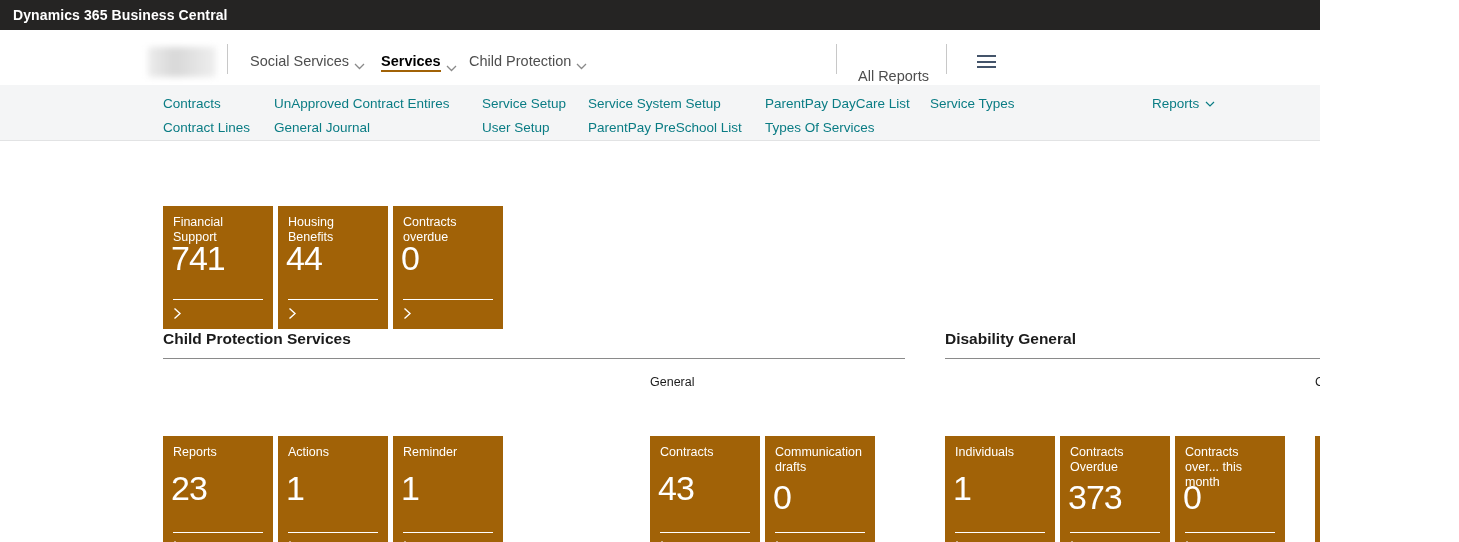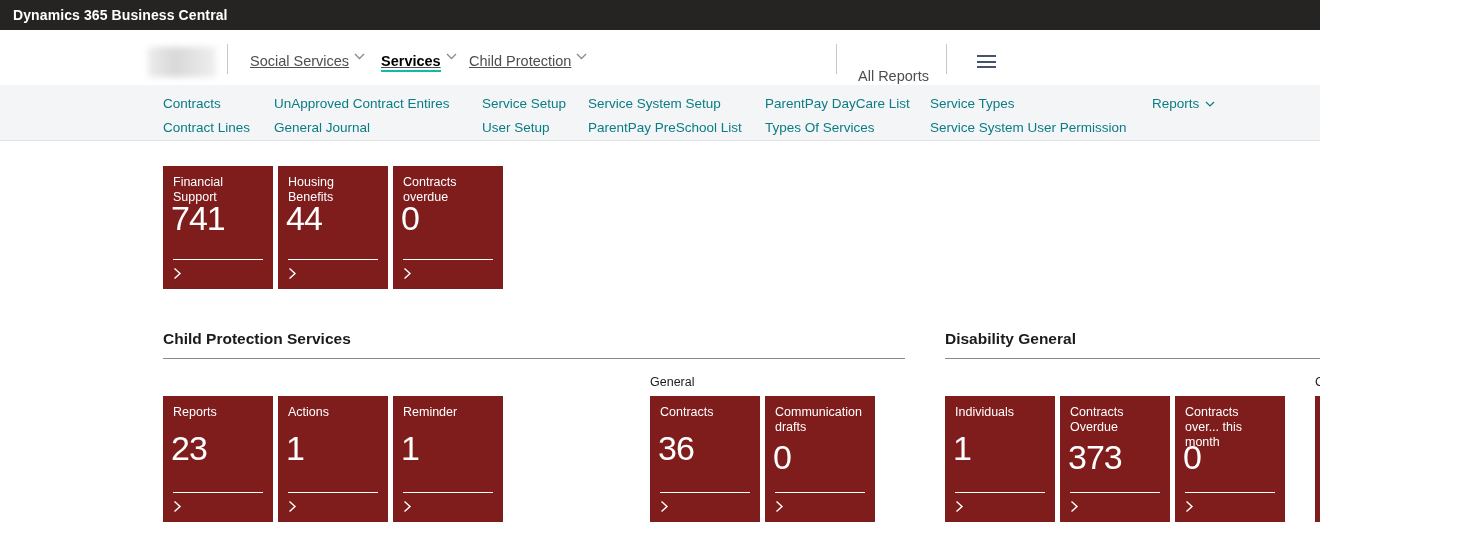--- a/index.html
+++ b/index.html
@@ -8,35 +8,35 @@
   .screen { position:relative; width:1320px; height:542px; background:#ffffff; overflow:hidden; }
 
   
   .topbar { position:absolute; left:0; top:0; width:100%; height:30px; background:#252423; display:flex; align-items:center; padding-left:13px; }
   .topbar-title { color:#ffffff; font-size:14px; font-weight:700; letter-spacing:0.1px; }
 
   
   .navbar { position:absolute; left:0; top:30px; width:100%; height:55px; background:#ffffff; }
   .blurbox { position:absolute; left:148px; top:17px; width:68px; height:30px; background:linear-gradient(90deg,#ececec 0%,#d8d8d8 40%,#efefef 100%); filter:blur(3px); border-radius:2px; }
   .nav-divider { position:absolute; top:14px; width:1px; height:30px; background:#c8c8c8; }
-  .nav-item { position:absolute; top:23px; display:flex; align-items:flex-start; gap:5px; font-size:14.5px; color:#4e4e4e; cursor:pointer; white-space:nowrap;text-decoration:underline; }
+  .nav-item { position:absolute; top:23px; display:flex; align-items:flex-end; gap:5px; font-size:14.5px; color:#4e4e4e; cursor:pointer; white-space:nowrap; }
   .nav-item .nav-label { padding-bottom:1px; }
-  .nav-item.active .nav-label { color:#000; font-weight:700; border-bottom:2px solid #14b8a6; }
+  .nav-item.active .nav-label { color:#000; font-weight:700; border-bottom:2px solid #a16207; }
   .chev-down svg { display:block; }
   .nav-plain { position:absolute; top:24px; font-size:14.5px; color:#4e4e4e; cursor:pointer; white-space:nowrap;margin-top:14px; }
   .burger { position:absolute; left:977px; top:25px; width:19px; height:13px; display:flex; flex-direction:column; justify-content:space-between; cursor:pointer; }
   .burger span { display:block; height:2px; width:100%; background:#44546a; }
 
   
   .subnav { position:absolute; left:0; top:85px; width:100%; height:56px; background:#f4f5f6; border-bottom:1px solid #e2e3e4; }
   .subnav-col { position:absolute; top:7px; display:flex; flex-direction:column; }
   .subnav-link { font-size:13.5px; line-height:24px; color:#0a7c84; text-decoration:none; white-space:nowrap; cursor:pointer; display:flex; align-items:center; gap:6px; }
 
   
-  .tile { position:relative; width:110px; background:#7f1d1d; color:#ffffff; cursor:pointer; flex:0 0 auto; }
+  .tile { position:relative; width:110px; background:#a16207; color:#ffffff; cursor:pointer; flex:0 0 auto;margin-top:40px; }
   .tile-top { height:123px; }
   .tile-bot { height:126px; }
   .tile-label { position:absolute; left:10px; top:9px; max-width:90px; font-size:12.5px; line-height:1.18; font-weight:400; }
   .tile-value { position:absolute; left:8px; top:33px; font-size:34px; font-weight:300; line-height:1.15; letter-spacing:-1px; }
   .tile-rule { position:absolute; left:10px; right:10px; bottom:29px; border-top:1px solid #ffffff; }
   .tile-chev { position:absolute; left:10px; bottom:9px; line-height:0; }
   .tile-row { display:flex; gap:5px; }
 
   .kpi-row { position:absolute; left:163px; top:166px; }
 
@@ -116,21 +116,20 @@
     <div class="subnav-col" style="left:588px">
       <a class="subnav-link">Service System Setup</a>
       <a class="subnav-link">ParentPay PreSchool List</a>
     </div>
     <div class="subnav-col" style="left:765px">
       <a class="subnav-link">ParentPay DayCare List</a>
       <a class="subnav-link">Types Of Services</a>
     </div>
     <div class="subnav-col" style="left:930px">
       <a class="subnav-link">Service Types</a>
-      <a class="subnav-link">Service System User Permission</a>
     </div>
     <div class="subnav-col" style="left:1152px">
       <a class="subnav-link">
           <span>Reports</span>
           <span class="chev-down">
             <svg width="10" height="6" viewBox="0 0 10 6">
               <path d="M1 1 L5 5 L9 1" stroke="#0a7c84" stroke-width="1.2" fill="none"></path>
             </svg>
           </span>
         </a>
@@ -191,21 +190,21 @@
           <div class="tile-value">1</div>
           <div class="tile-rule"></div>
           <span class="tile-chev"><svg width="9" height="13" viewBox="0 0 9 13">
                 <path d="M1.5 1.5 L7 6.5 L1.5 11.5" stroke="#fff" stroke-width="1.4" fill="none"></path>
               </svg></span>
         </div>
       </div>
       <div class="tile-row general-row" style="left:487px">
         <div class="tile tile-bot">
           <div class="tile-label">Contracts</div>
-          <div class="tile-value">36</div>
+          <div class="tile-value">43</div>
           <div class="tile-rule"></div>
           <span class="tile-chev"><svg width="9" height="13" viewBox="0 0 9 13">
                 <path d="M1.5 1.5 L7 6.5 L1.5 11.5" stroke="#fff" stroke-width="1.4" fill="none"></path>
               </svg></span>
         </div>
         <div class="tile tile-bot">
           <div class="tile-label">Communication drafts</div>
           <div class="tile-value" style="top:42px">0</div>
           <div class="tile-rule"></div>
           <span class="tile-chev"><svg width="9" height="13" viewBox="0 0 9 13">

